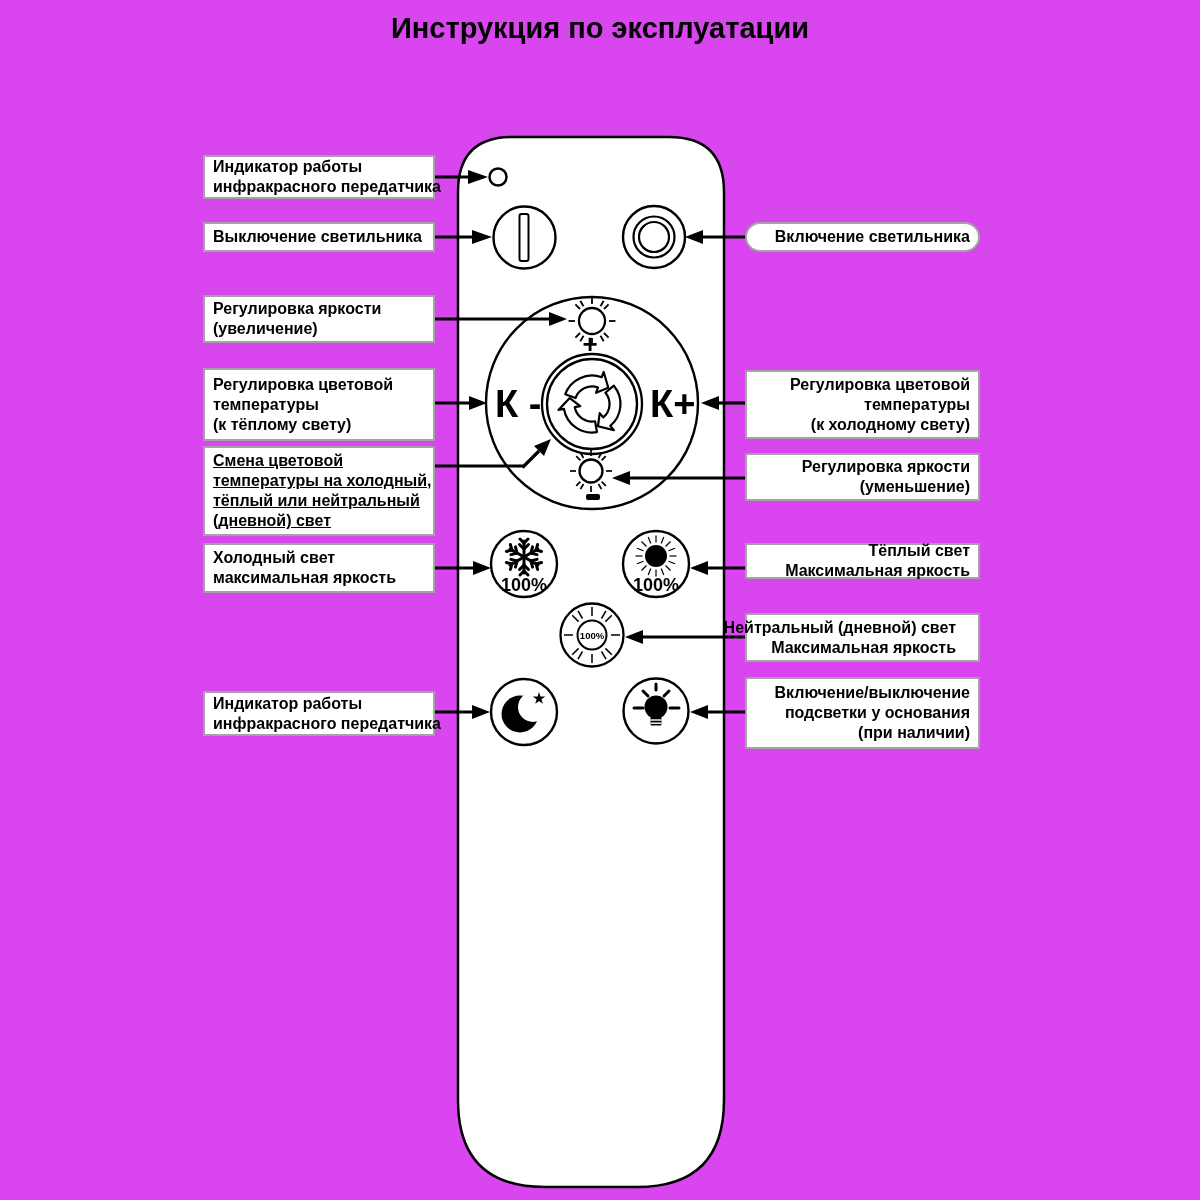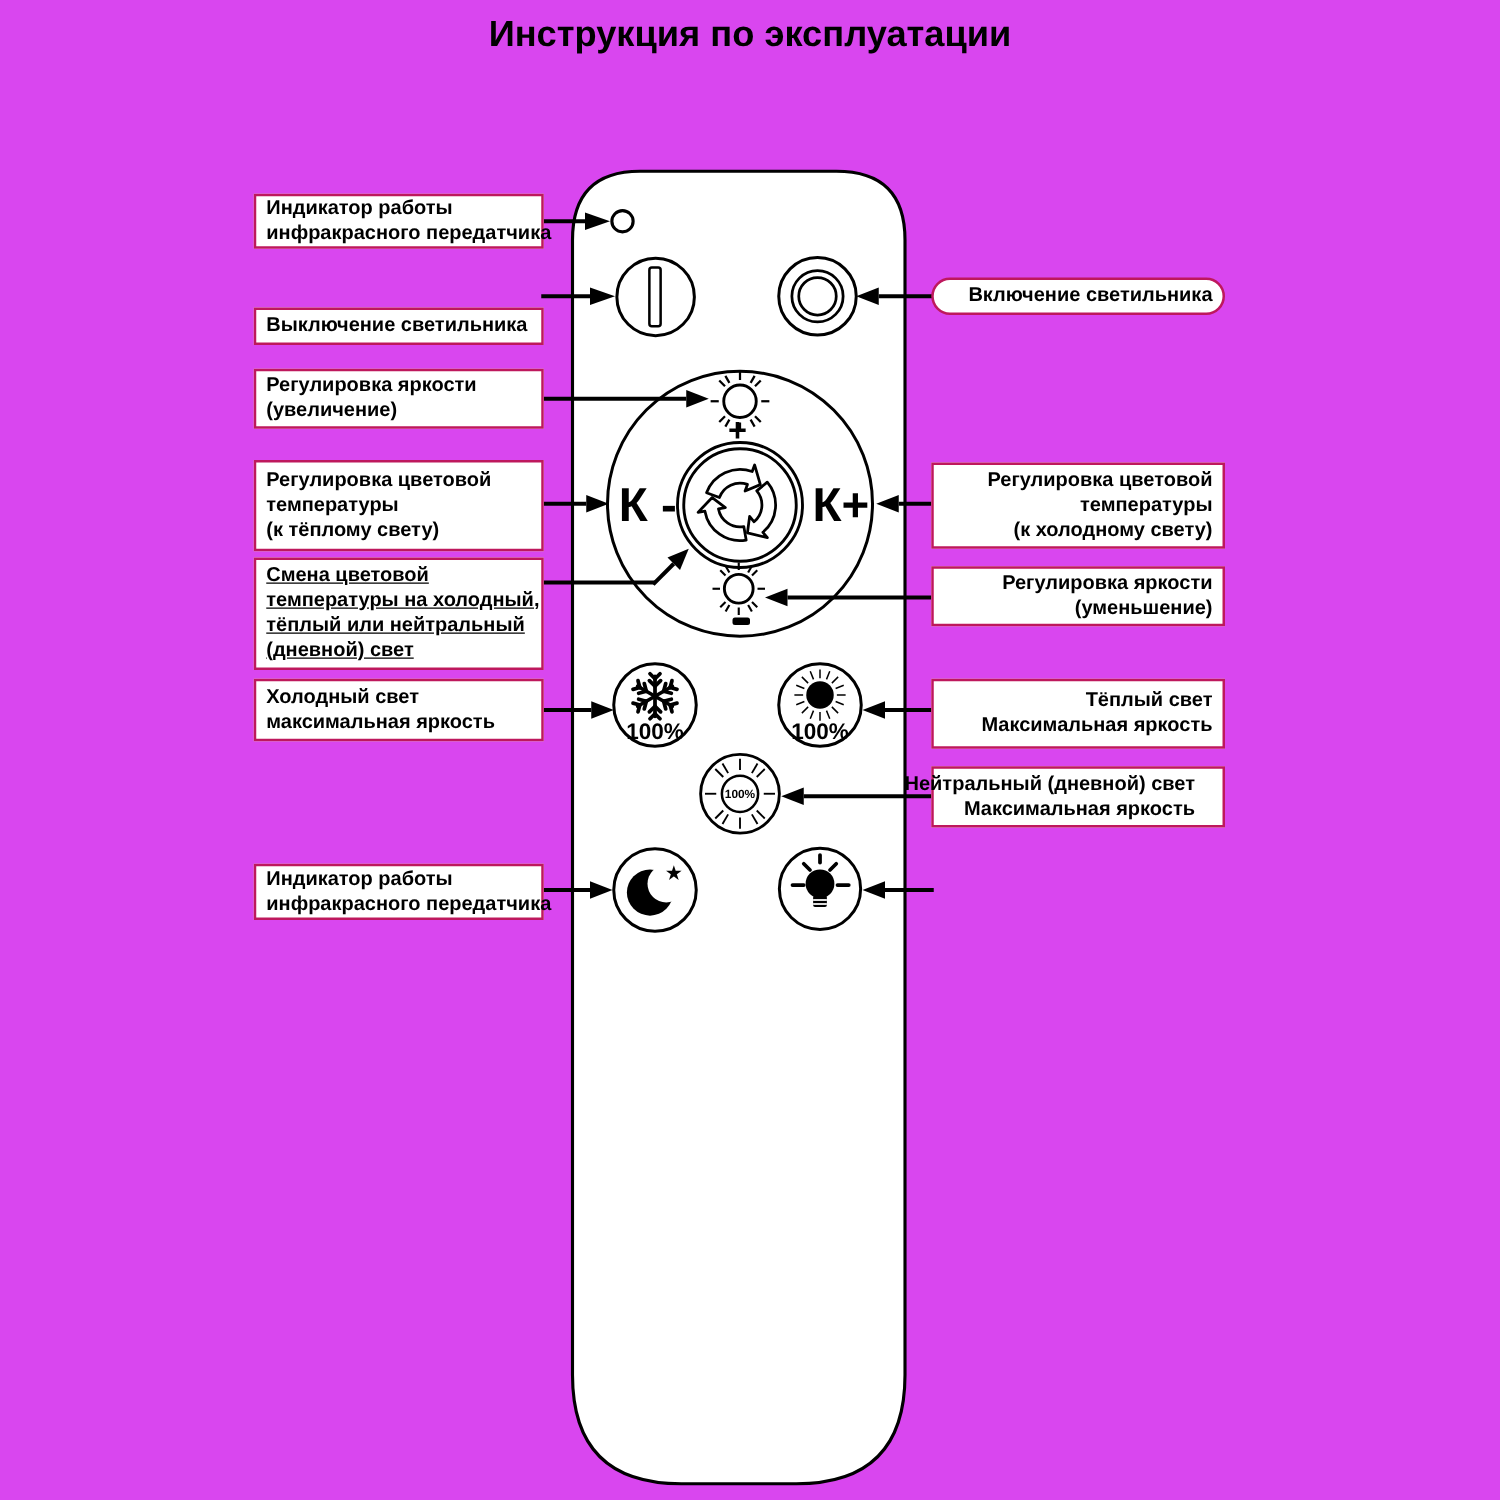--- a/index.html
+++ b/index.html
@@ -2,21 +2,21 @@
 <html><head>
 <meta charset="utf-8">
 <style>
   html,body{margin:0;padding:0;background:#fff;}
   .stage{position:relative;width:1200px;height:1200px;background:#d946ef;overflow:hidden;
          font-family:"Liberation Sans",sans-serif;color:#000;}
   .title{position:absolute;left:0;top:12px;width:1200px;text-align:center;
          font-size:29px;font-weight:bold;}
   .subtitle{position:absolute;left:0;top:71px;width:1200px;text-align:center;
          font-size:21px;font-weight:bold;}
-  .callout{position:absolute;box-sizing:border-box;border:2px solid #be185d;background:#fff;
+  .callout{position:absolute;box-sizing:border-box;border:2px solid #a3a3a3;background:#fff;
          display:flex;align-items:center;padding:2px 8px;
          font-size:16px;line-height:20px;font-weight:bold;white-space:pre;}
   .callout.right{justify-content:flex-end;text-align:right;}
   svg{position:absolute;left:0;top:0;}
   svg text{font-family:"Liberation Sans",sans-serif;font-weight:bold;fill:#000;stroke:none;}
   .al{stroke:#000;stroke-width:3.2;}
   .hd{fill:#000;stroke:none;}
   .so{fill:none;stroke:#000;}
 </style>
 </head>
@@ -241,21 +241,21 @@
     </g>
     <g>
       <line class="al" x1="747" y1="712" x2="708" y2="712"></line>
         <polygon class="hd" points="708,705 708,719 690,712"></polygon>
     </g>
   </svg>
 
   <div class="callout" style="left:203px;top:155px;width:232px;height:44px;">
     <span>Индикатор работы
 инфракрасного передатчика</span></div>
-  <div class="callout" style="left:203px;top:222px;width:232px;height:30px;margin-top:24px;">
+  <div class="callout" style="left:203px;top:222px;width:232px;height:30px;">
     <span>Выключение светильника</span></div>
   <div class="callout" style="left:203px;top:295px;width:232px;height:48px;">
     <span>Регулировка яркости
 (увеличение)</span></div>
   <div class="callout" style="left:203px;top:368px;width:232px;height:73px;">
     <span>Регулировка цветовой
 температуры
 (к тёплому свету)</span></div>
   <div class="callout" style="left:203px;top:446px;width:232px;height:90px;text-decoration:underline;">
     <span>Смена цветовой
@@ -271,20 +271,24 @@
 
   <div class="callout right" style="left:745px;top:222px;width:235px;height:30px;border-radius:15px;">
     <span>Включение светильника</span></div>
   <div class="callout right" style="left:745px;top:370px;width:235px;height:69px;">
     <span>Регулировка цветовой
 температуры
 (к холодному свету)</span></div>
   <div class="callout right" style="left:745px;top:453px;width:235px;height:48px;">
     <span>Регулировка яркости
 (уменьшение)</span></div>
-  <div class="callout right" style="left:745px;top:543px;width:235px;height:56px;">
+  <div class="callout right" style="left:745px;top:543px;width:235px;height:36px;">
     <span>Тёплый свет
 Максимальная яркость</span></div>
   <div class="callout right" style="left:745px;top:613px;width:235px;height:49px;padding:2px 22px;">
     <span>Нейтральный (дневной) свет
 Максимальная яркость</span></div>
+  <div class="callout right" style="left:745px;top:677px;width:235px;height:72px;">
+    <span>Включение/выключение
+подсветки у основания
+(при наличии)</span></div>
 
 </div>
 
 </body></html>

